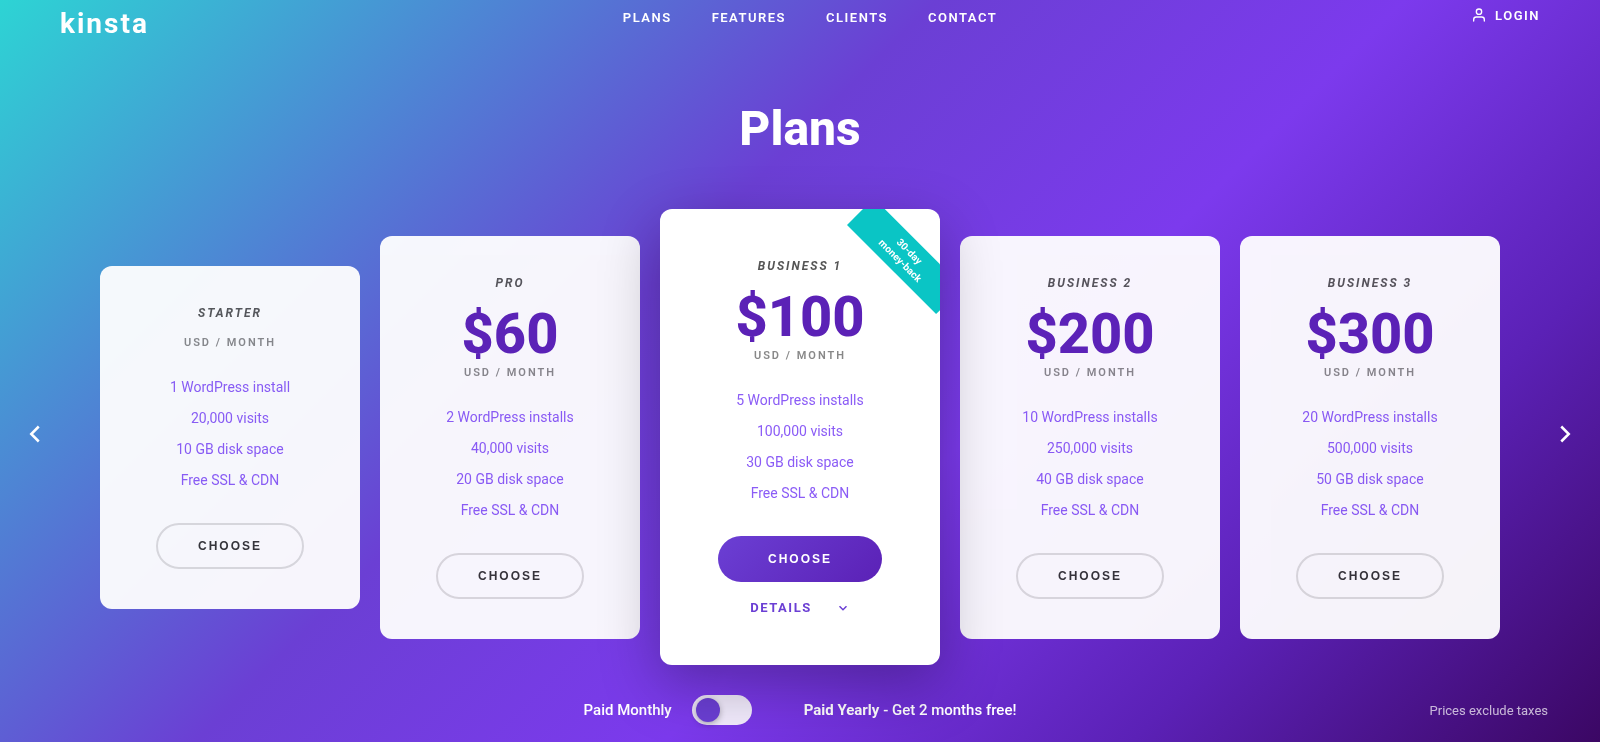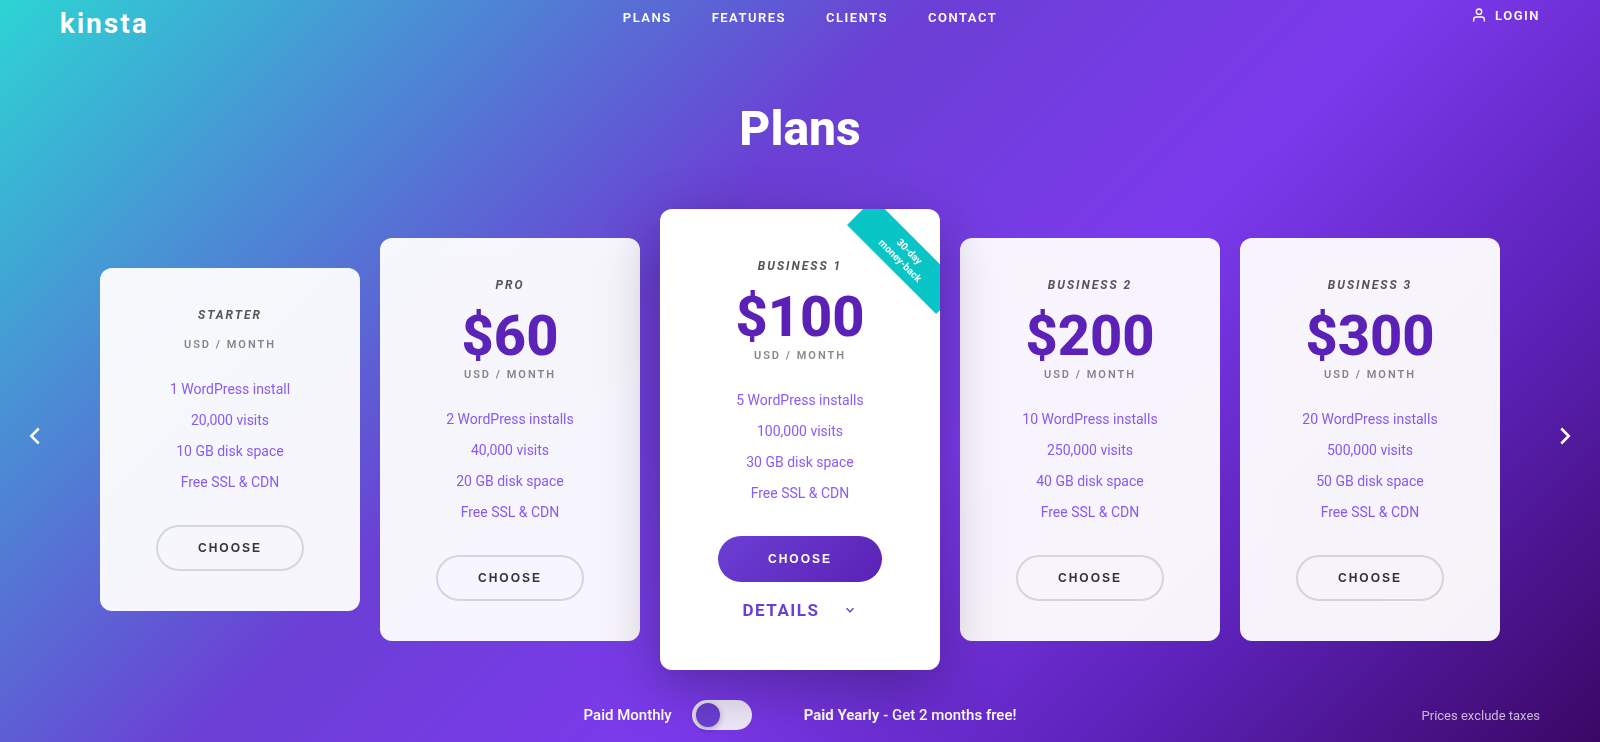--- a/index.html
+++ b/index.html
@@ -209,21 +209,21 @@
     }
 
     
     .details-link {
       display: flex;
       align-items: center;
       justify-content: center;
       gap: 24px;
       margin-top: 18px;
       color: #6b3fd4;
-      font-size: 17px;
+      font-size: 13px;
       font-weight: 700;
       letter-spacing: 1.5px;
       text-transform: uppercase;
       cursor: pointer;
     }
     .details-link svg {
       width: 14px; height: 14px;
       fill: none;
       stroke: #6b3fd4;
       stroke-width: 2.5;
@@ -263,21 +263,21 @@
       background: #6b3fd4;
     }
     .yearly-label {
       color: white;
       font-size: 15px;
       font-weight: 500;
     }
     .yearly-label strong { font-weight: 700; padding-left: 32px; }
     .taxes-note {
       position: absolute;
-      right: 60px;
+      right: 52px;
       color: rgba(255,255,255,0.7);
       font-size: 13px;
     }
   </style>
 </head>
 <body>
 
 <nav class="navbar">
   <div class="logo">kinsta</div>
   <ul class="nav-links">

